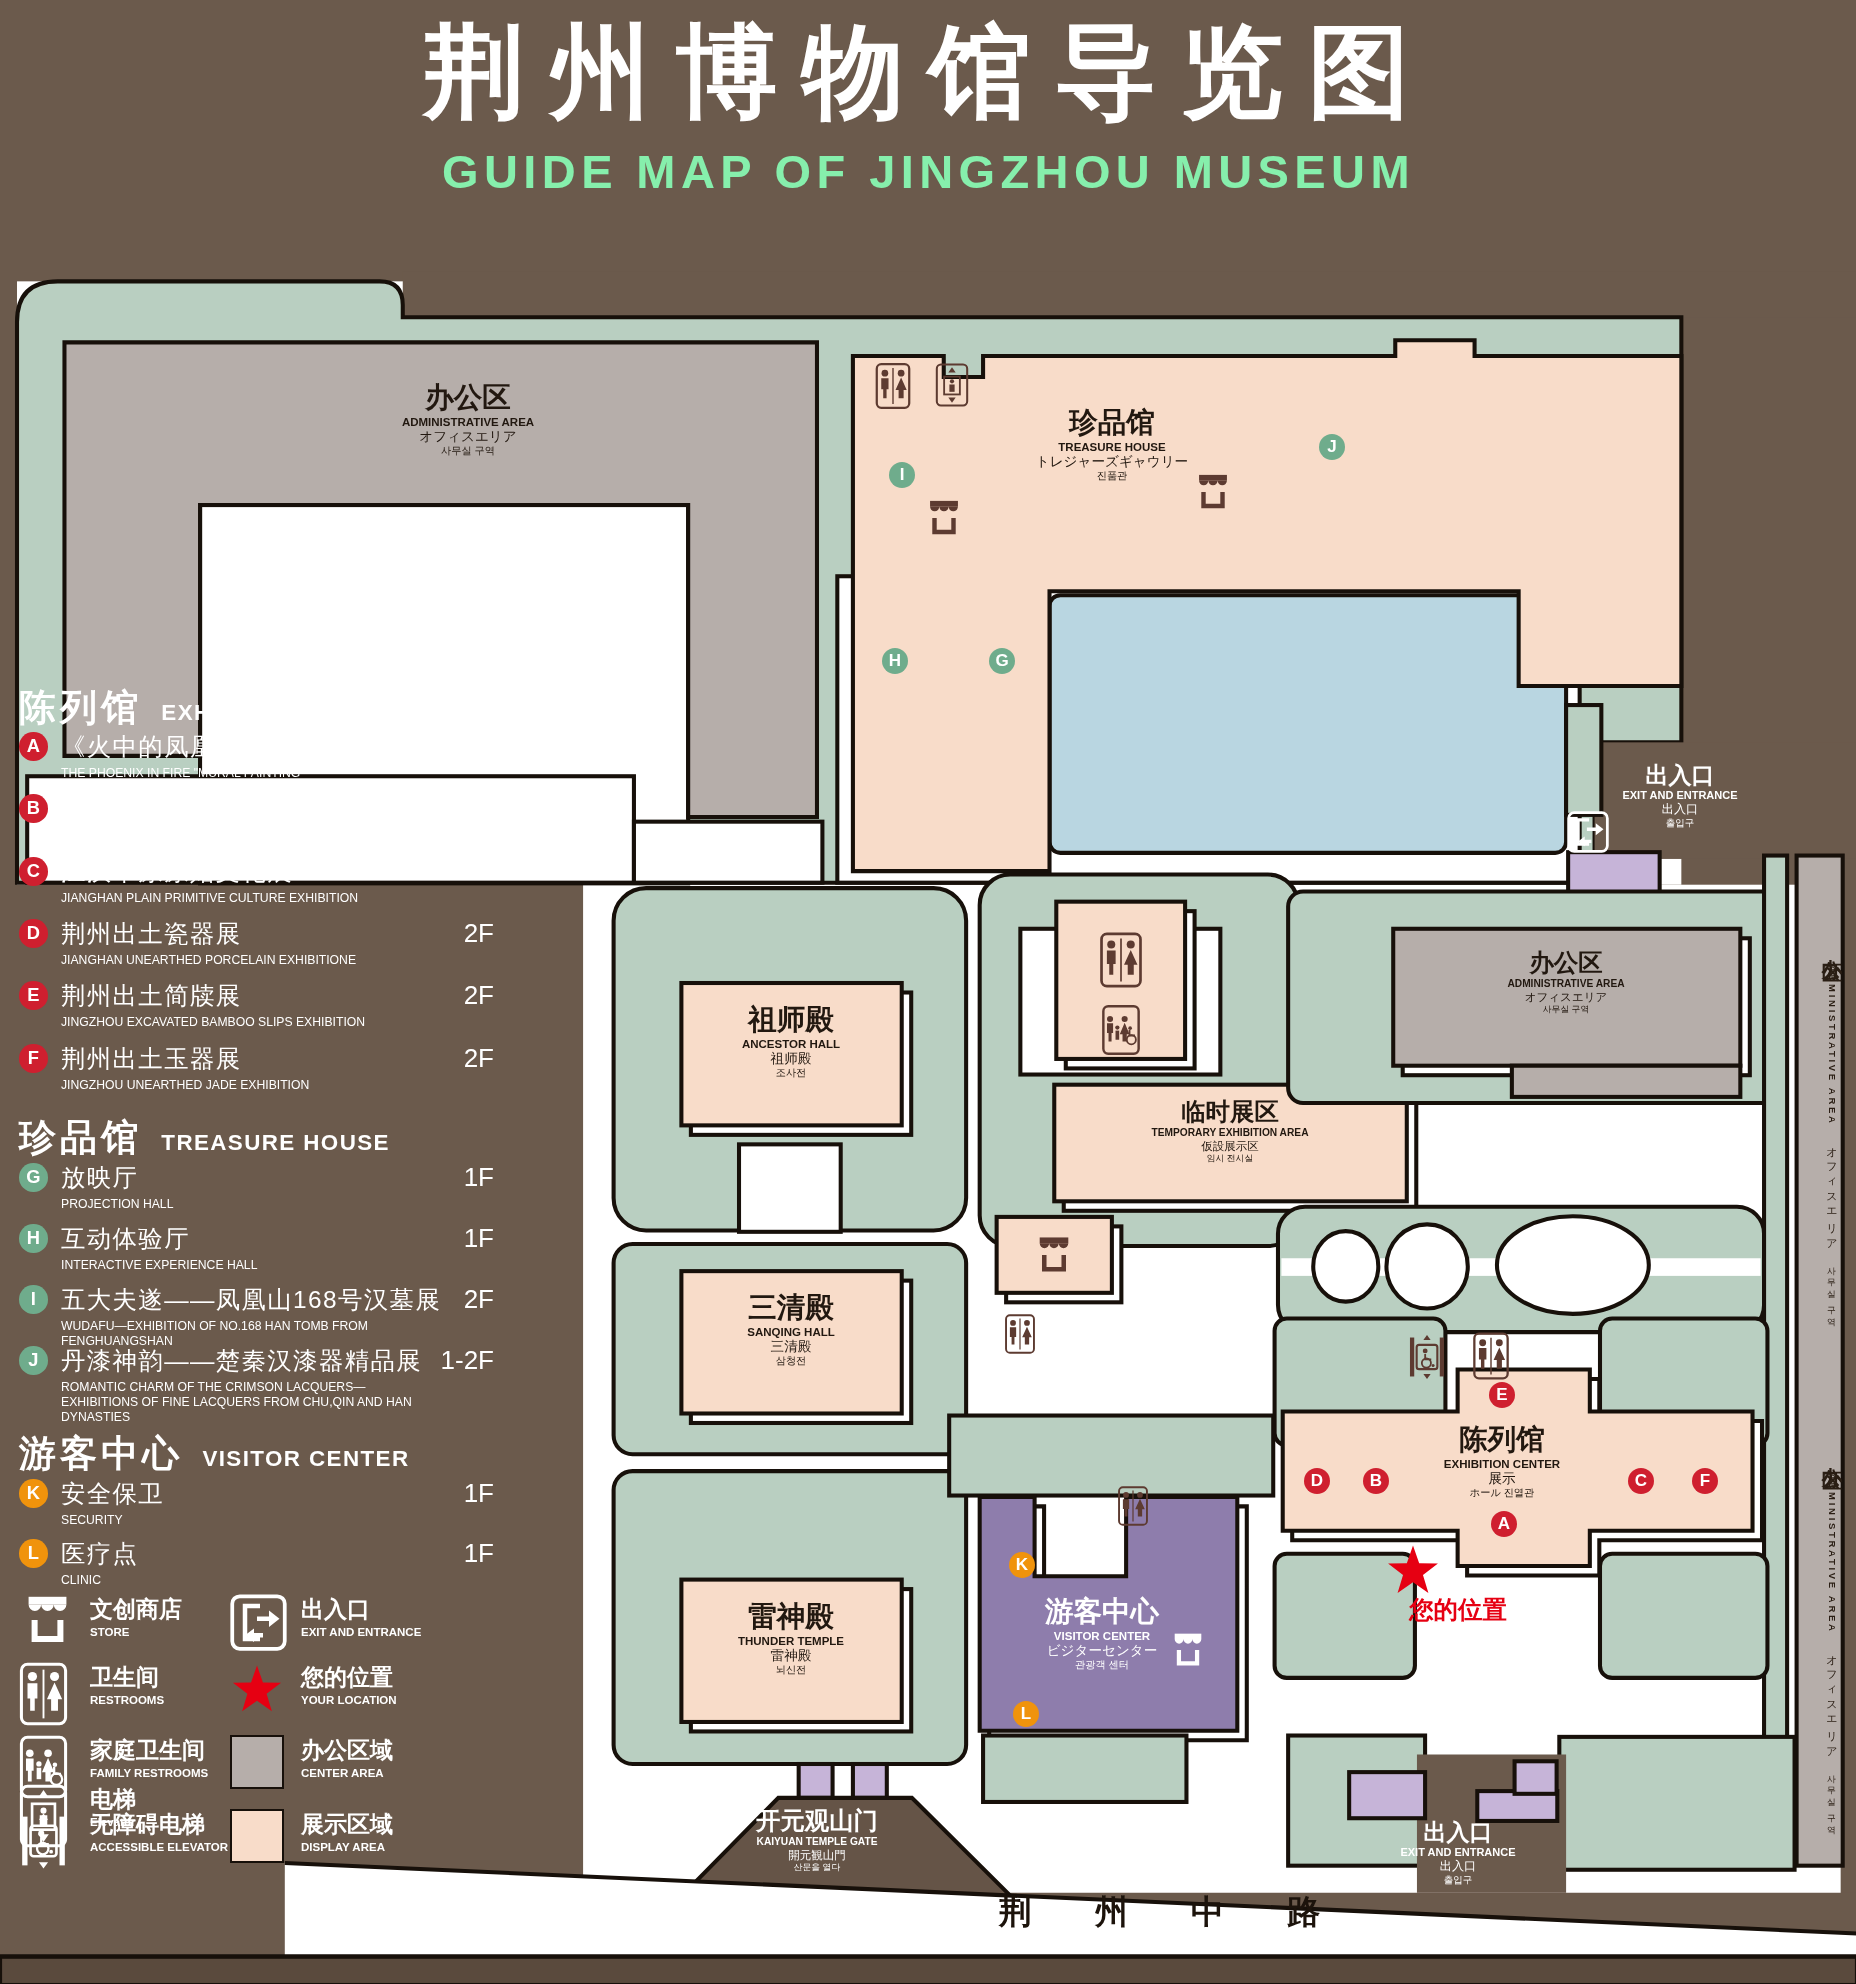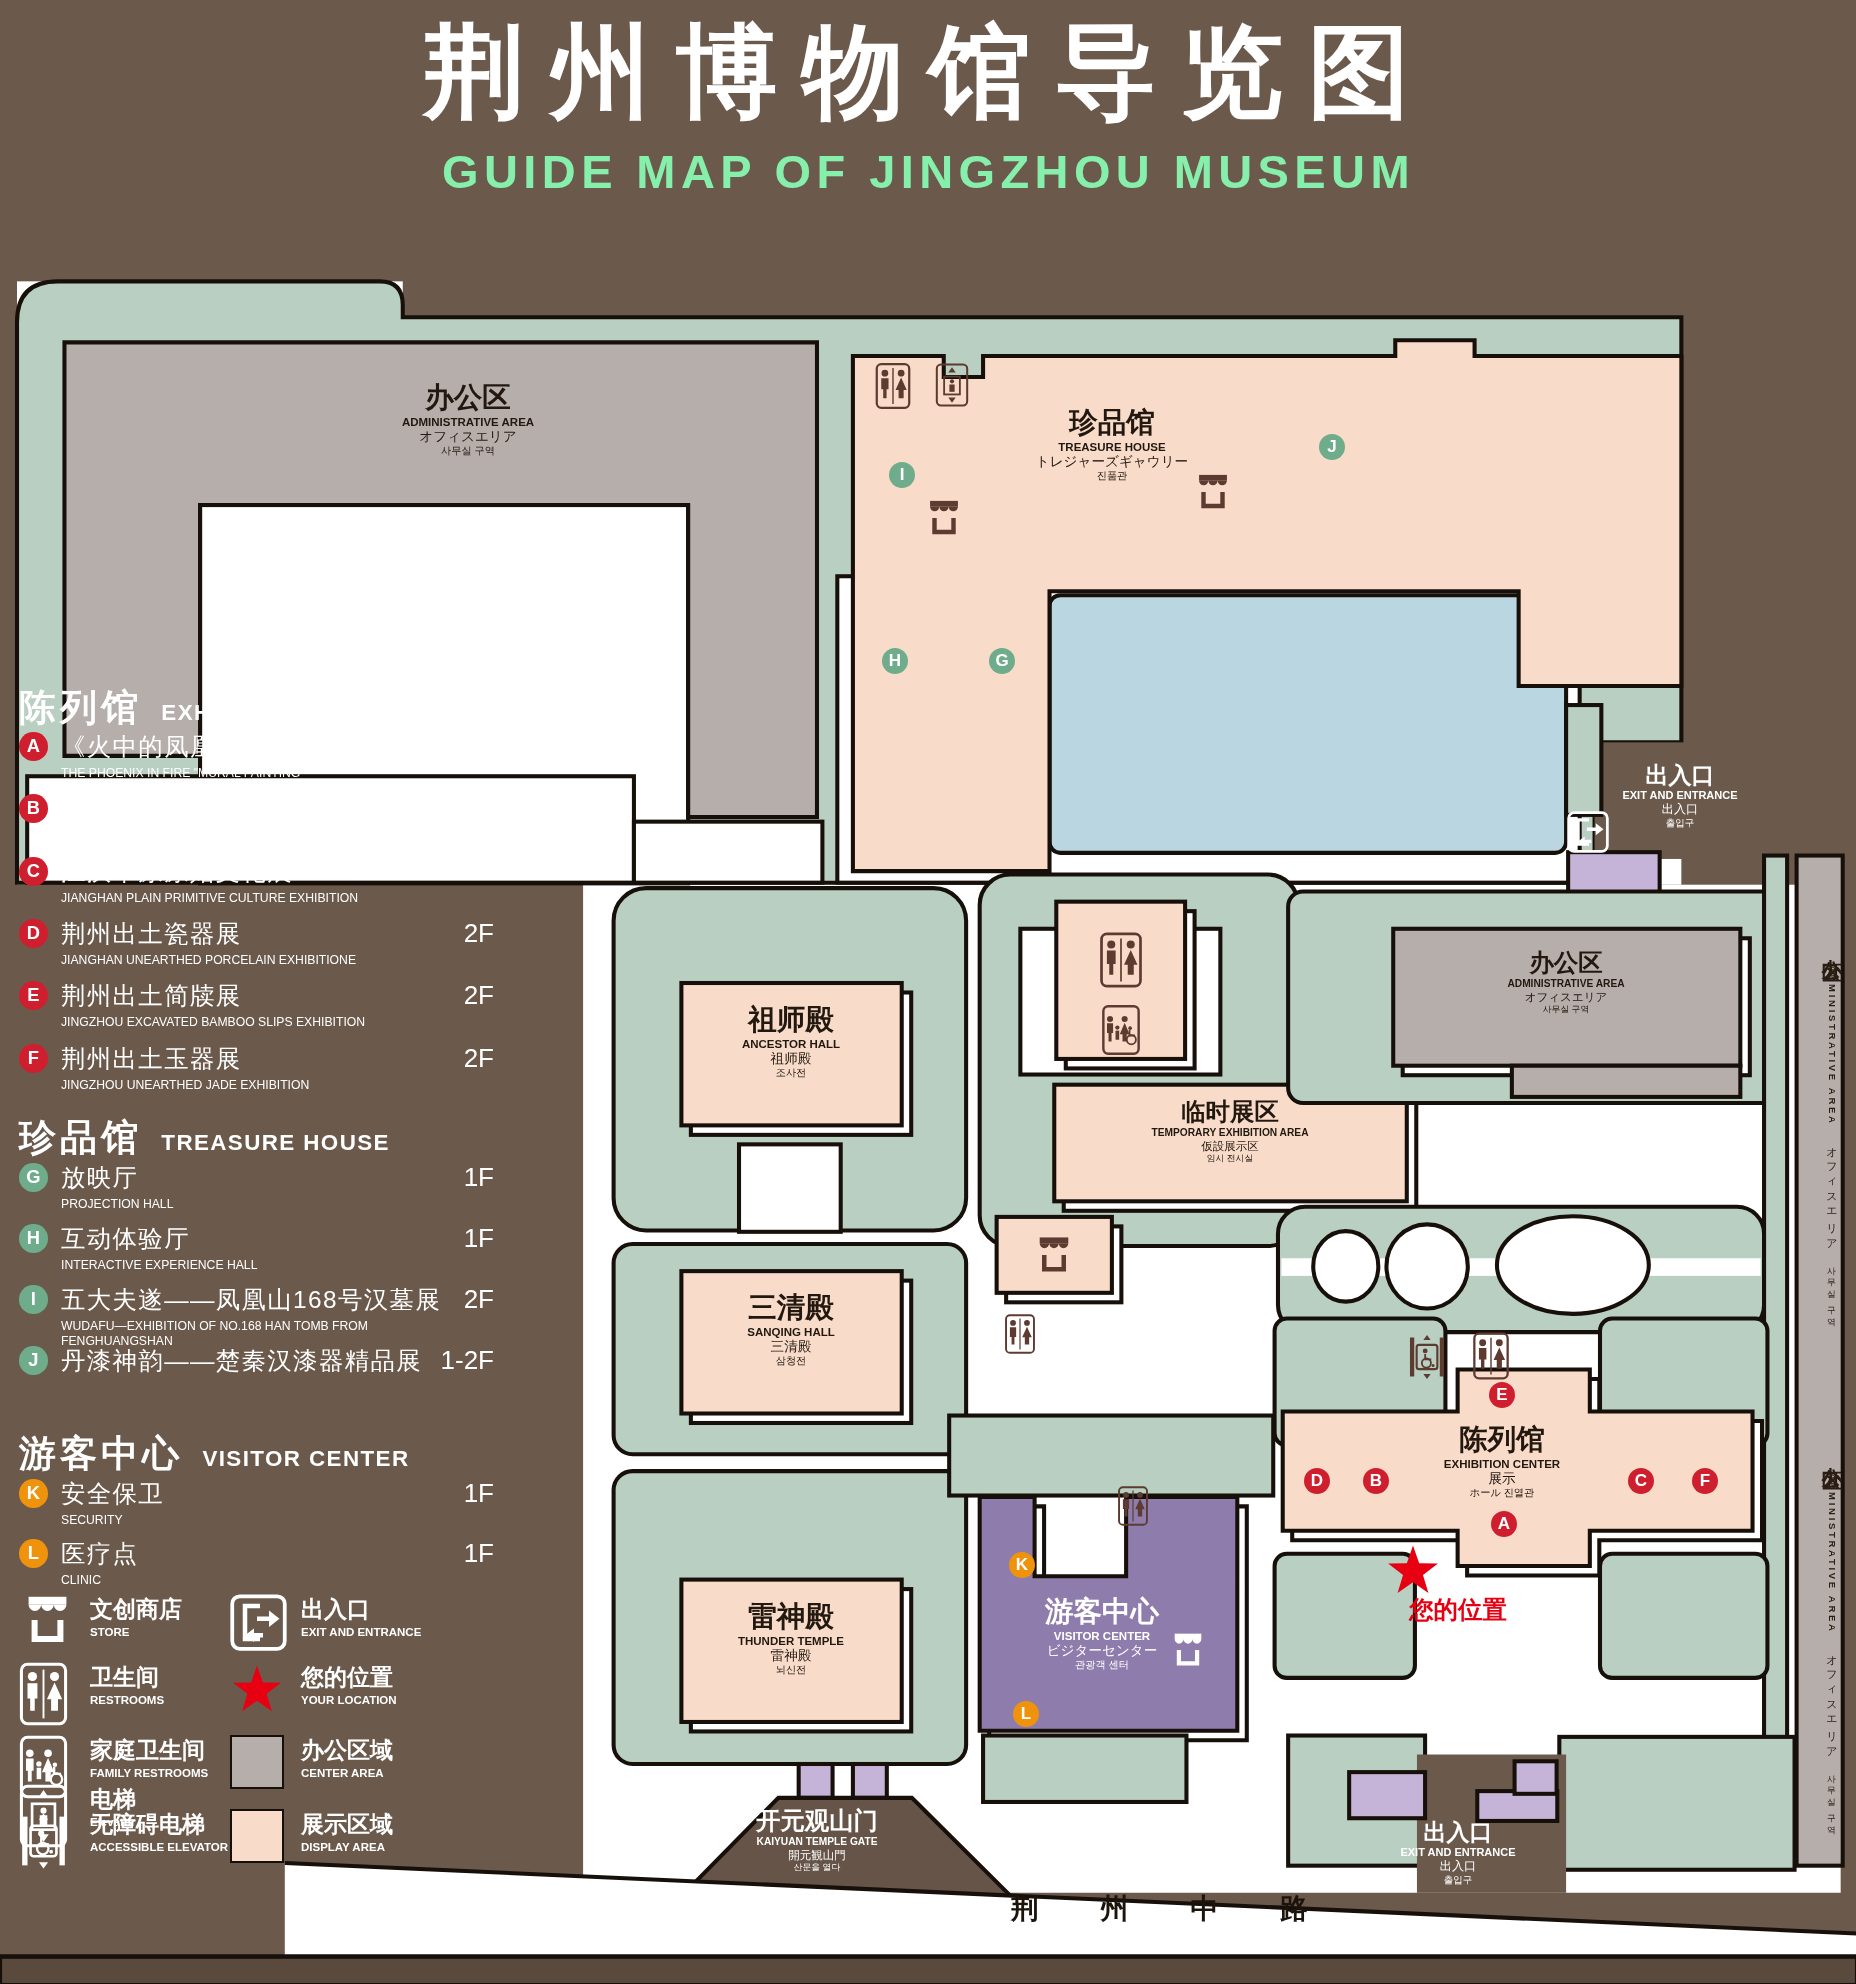--- a/index.html
+++ b/index.html
@@ -18,21 +18,21 @@
   
   .lbl{position:absolute;transform:translate(-50%,0);text-align:center;color:#221810;line-height:1.22;white-space:nowrap}
   .lbl.light{color:#ffffff}
   .lbl .l1{font-weight:bold;display:block}
   .lbl .l2{font-weight:bold;display:block}
   .lbl .l3{display:block}
   .lbl .l4{display:block}
   .lbl.mid .l1{font-size:28.5px}.lbl.mid .l2{font-size:11.5px}.lbl.mid .l3{font-size:13.6px}.lbl.mid .l4{font-size:10.2px}
   .lbl.sm2 .l1{font-size:24.4px}.lbl.sm2 .l2{font-size:10.2px}.lbl.sm2 .l3{font-size:11.5px}.lbl.sm2 .l4{font-size:8.8px}
   .lbl.sm3 .l1{font-size:23px}.lbl.sm3 .l2{font-size:11px}.lbl.sm3 .l3{font-size:12.2px}.lbl.sm3 .l4{font-size:9.5px}
-  .road-lbl{position:absolute;transform:translate(-50%,0);color:#1c130b;font-size:28px;font-weight:bold;letter-spacing:27px;white-space:nowrap}
+  .road-lbl{position:absolute;transform:translate(-50%,0);color:#1c130b;font-size:33px;font-weight:bold;letter-spacing:27px;white-space:nowrap}
   .loc-lbl{position:absolute;transform:translate(-50%,0);color:#e60012;font-size:24.4px;font-weight:bold;white-space:nowrap}
   .vlabel{position:absolute;writing-mode:vertical-rl;text-orientation:mixed;color:#2a1e14;
     letter-spacing:2.7px;line-height:1;text-align:center}
   .vlabel .vzh{font-size:20.3px;font-weight:bold;margin-bottom:9.5px}
   .vlabel .ven{font-size:9.5px;font-weight:bold;margin-bottom:8.1px}
   .vlabel .vja{font-size:11px;margin-bottom:8.1px}
   .vlabel .vko{font-size:8.8px}
   
   .mk{position:absolute;width:26px;height:26px;border-radius:50%;color:#fff;font-weight:bold;
     font-size:17px;line-height:26px;text-align:center;transform:translate(-50%,-50%)}
@@ -420,20 +420,21 @@
 <div class="lg-item" style="top:1284px">
   <span class="mk grn">I</span>
   <span class="zh">五大夫遂——凤凰山168号汉墓展</span>
   <span class="floor">2F</span>
   <div class="en">WUDAFU—EXHIBITION OF NO.168 HAN TOMB FROM FENGHUANGSHAN</div>
 </div>
 <div class="lg-item" style="top:1345px">
   <span class="mk grn">J</span>
   <span class="zh">丹漆神韵——楚秦汉漆器精品展</span>
   <span class="floor">1-2F</span>
+  <div class="en">ROMANTIC CHARM OF THE CRIMSON LACQUERS—EXHIBITIONS OF FINE LACQUERS FROM CHU,QIN AND HAN DYNASTIES</div>
 </div>
 
 <div class="sec-head" style="top:1429px">
   <span class="zh">游客中心</span><span class="en">VISITOR CENTER</span>
 </div>
 <div class="lg-item" style="top:1478px">
   <span class="mk org">K</span>
   <span class="zh">安全保卫</span>
   <span class="floor">1F</span>
   <div class="en">SECURITY</div>

